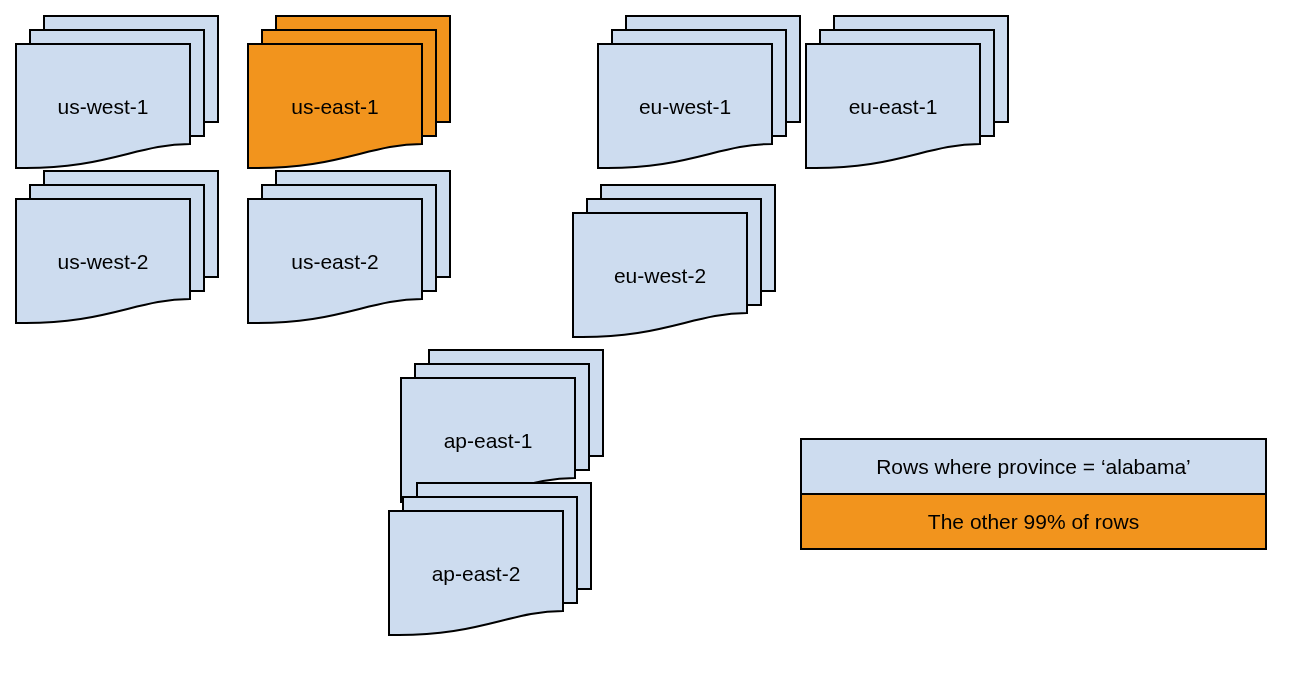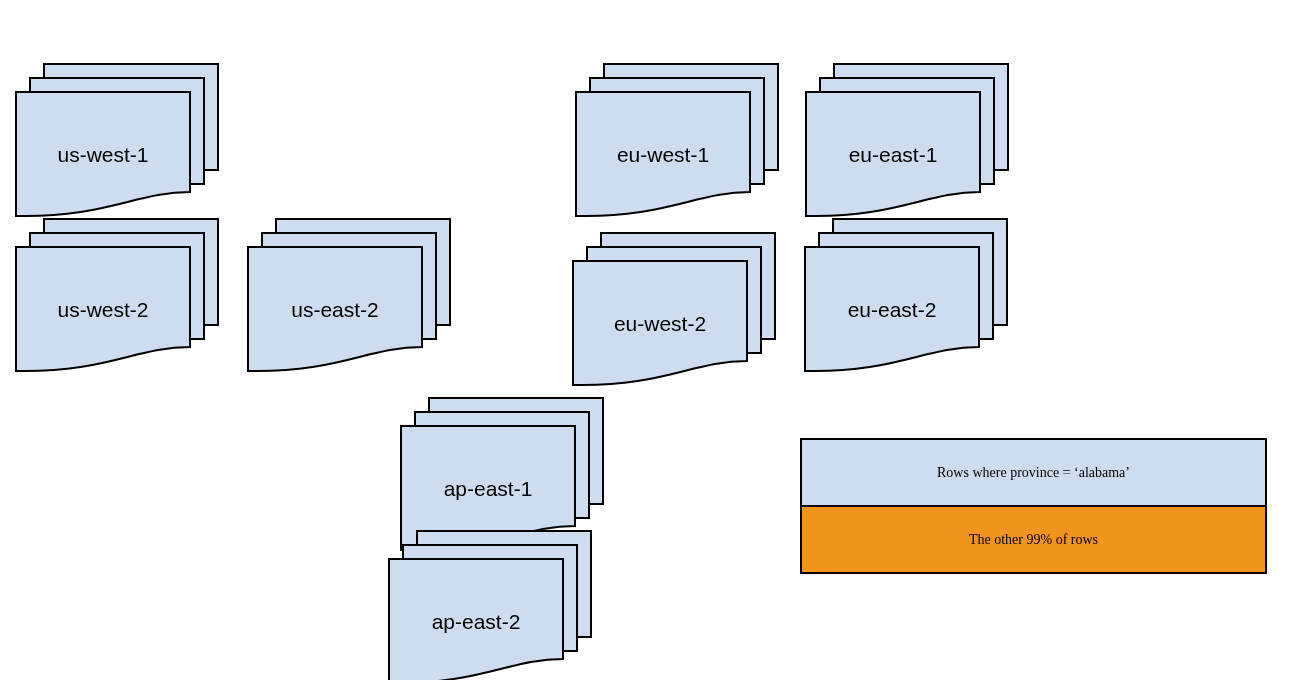--- a/index.html
+++ b/index.html
@@ -4,64 +4,71 @@
 <style>
   * { margin: 0; padding: 0; box-sizing: border-box; }
   html, body {
     width: 1296px; height: 680px;
     background: var(--background, #ffffff);
     font-family: "Liberation Sans", sans-serif;
     overflow: hidden;
   }
   .canvas { position: absolute; left: 0; top: 0; width: 1296px; height: 680px; }
 
-  .stack { position: absolute; width: 206px; height: 156px; margin-top: 48px; }
+  .stack { position: absolute; width: 206px; height: 156px; }
   .stack svg { display: block; width: 206px; height: 156px; overflow: visible; }
   .doc {
     fill: var(--doc-blue, #cddcef);
     stroke: var(--outline, #000000);
     stroke-width: 2;
     stroke-linejoin: miter;
   }
   .stack.variant-orange .doc { fill: var(--doc-orange, #f2941d); }
   .doc-label {
     font-family: "Liberation Sans", sans-serif;
     font-size: 21px;
     fill: #000000;
   }
 
   .legend { position: absolute; left: 800px; top: 438px; width: 467px; }
   .legend-row {
-    height: 69px;
+    height: 57px;
     border: 2px solid var(--outline, #000000);
     display: flex; align-items: center; justify-content: center;
-    font-size: 14px; color: #000000;
+    font-size: 21px; color: #000000;
     background: var(--doc-blue, #cddcef);
-    font-family: Liberation Serif, serif;
   }
   .legend-row + .legend-row { margin-top: -2px; }
   .legend-row.variant-orange { background: var(--doc-orange, #f2941d); }
   .legend-row.variant-blue { background: var(--doc-blue, #cddcef); }
 </style>
 </head>
 <body>
 
 <div class="canvas">
 
   <div class="stack variant-blue" style="left:14px; top:15px">
     <svg viewBox="0 0 206 156">
       <rect class="doc" x="30" y="1" width="174" height="106"></rect>
       <rect class="doc" x="16" y="15" width="174" height="106"></rect>
       <path class="doc" d="M2,29 H176 V129 C122,129 92,155 2,153 Z"></path>
       <text class="doc-label" x="89" y="99" text-anchor="middle">us-west-1</text>
     </svg>
   </div>
 
+  <div class="stack variant-orange" style="left:246px; top:15px">
+    <svg viewBox="0 0 206 156">
+      <rect class="doc" x="30" y="1" width="174" height="106"></rect>
+      <rect class="doc" x="16" y="15" width="174" height="106"></rect>
+      <path class="doc" d="M2,29 H176 V129 C122,129 92,155 2,153 Z"></path>
+      <text class="doc-label" x="89" y="99" text-anchor="middle">us-east-1</text>
+    </svg>
+  </div>
 
-  <div class="stack variant-blue" style="left:574px; top:15px">
+  <div class="stack variant-blue" style="left:596px; top:15px">
     <svg viewBox="0 0 206 156">
       <rect class="doc" x="30" y="1" width="174" height="106"></rect>
       <rect class="doc" x="16" y="15" width="174" height="106"></rect>
       <path class="doc" d="M2,29 H176 V129 C122,129 92,155 2,153 Z"></path>
       <text class="doc-label" x="89" y="99" text-anchor="middle">eu-west-1</text>
     </svg>
   </div>
 
   <div class="stack variant-blue" style="left:804px; top:15px">
     <svg viewBox="0 0 206 156">
@@ -92,28 +99,20 @@
 
   <div class="stack variant-blue" style="left:571px; top:184px">
     <svg viewBox="0 0 206 156">
       <rect class="doc" x="30" y="1" width="174" height="106"></rect>
       <rect class="doc" x="16" y="15" width="174" height="106"></rect>
       <path class="doc" d="M2,29 H176 V129 C122,129 92,155 2,153 Z"></path>
       <text class="doc-label" x="89" y="99" text-anchor="middle">eu-west-2</text>
     </svg>
   </div>
 
-  <div class="stack variant-blue" style="left:803px; top:170px">
-    <svg viewBox="0 0 206 156">
-      <rect class="doc" x="30" y="1" width="174" height="106"></rect>
-      <rect class="doc" x="16" y="15" width="174" height="106"></rect>
-      <path class="doc" d="M2,29 H176 V129 C122,129 92,155 2,153 Z"></path>
-      <text class="doc-label" x="89" y="99" text-anchor="middle">eu-east-2</text>
-    </svg>
-  </div>
 
   <div class="stack variant-blue" style="left:399px; top:349px">
     <svg viewBox="0 0 206 156">
       <rect class="doc" x="30" y="1" width="174" height="106"></rect>
       <rect class="doc" x="16" y="15" width="174" height="106"></rect>
       <path class="doc" d="M2,29 H176 V129 C122,129 92,155 2,153 Z"></path>
       <text class="doc-label" x="89" y="99" text-anchor="middle">ap-east-1</text>
     </svg>
   </div>
 

